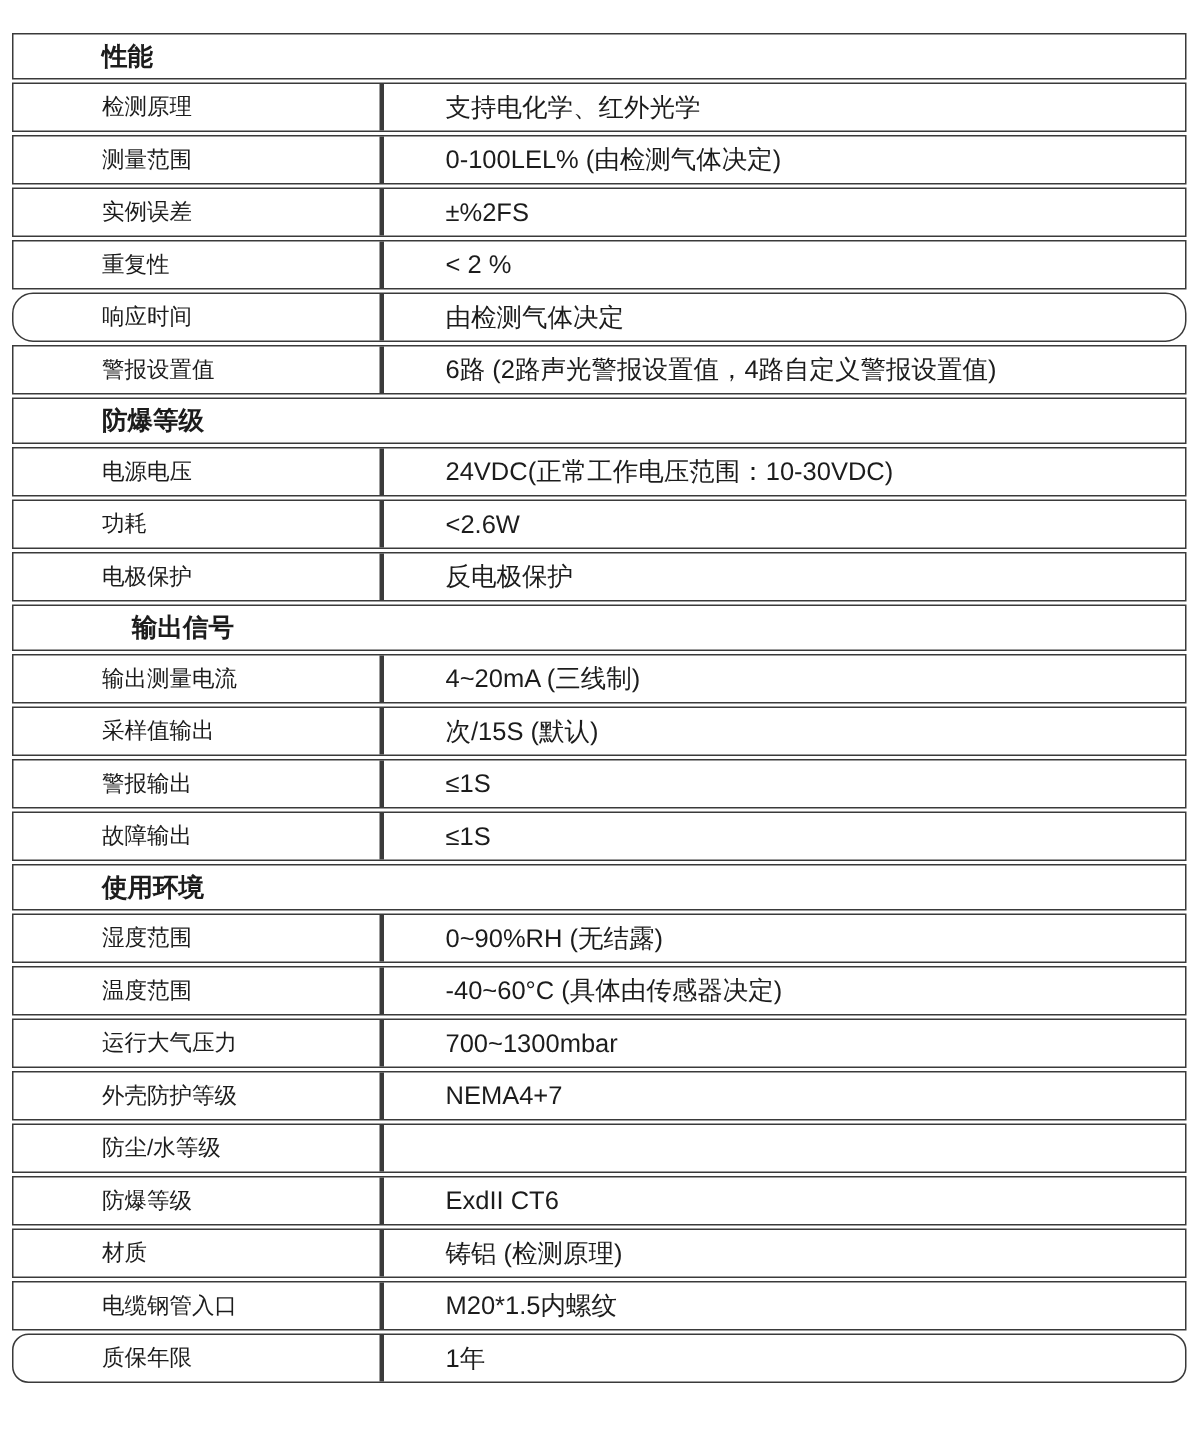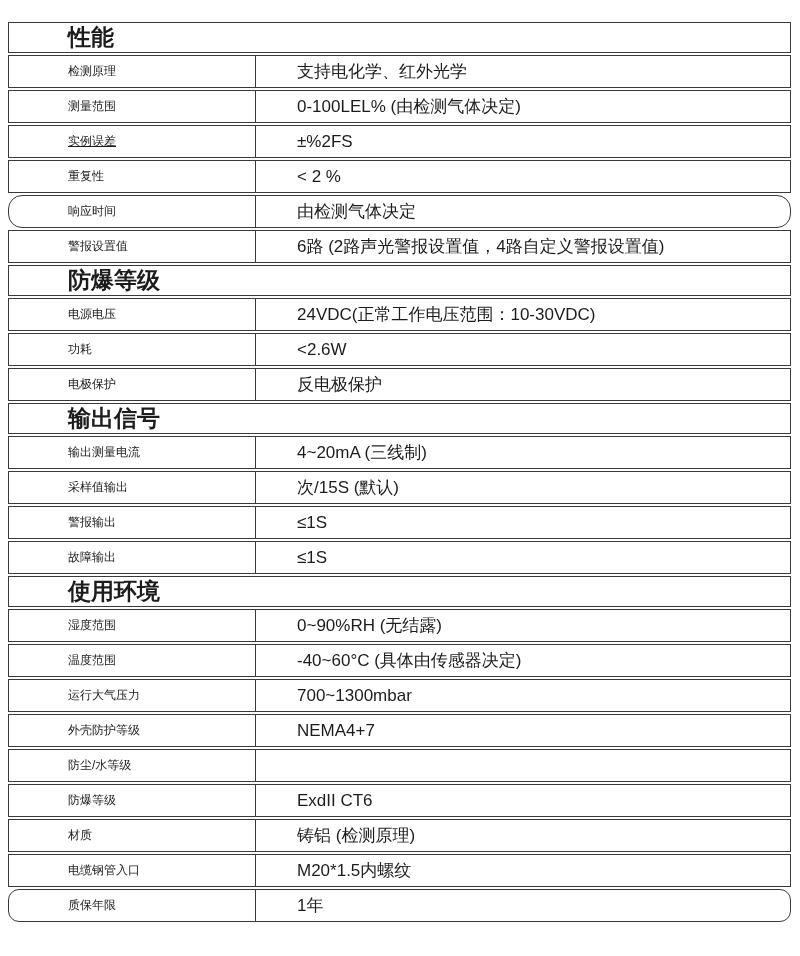--- a/index.html
+++ b/index.html
@@ -34,33 +34,33 @@
   .row.section-header-row {
     height: 31px;
   }
   .row.data-row {
     height: 33px;
   }
   .section-title {
     display: flex;
     align-items: center;
     padding-left: 59px;
-    font-size: 23px;
+    font-size: 17px;
     font-weight: bold;
     white-space: nowrap;
   }
   .cell-label {
     box-sizing: border-box;
     width: 247px;
     flex: 0 0 247px;
-    border-right: 1px solid #d946ef;
+    border-right: 3px solid #d946ef;
     display: flex;
     align-items: center;
     padding-left: 59px;
-    font-size: 12px;
+    font-size: 15px;
     white-space: nowrap;
     overflow: hidden;
   }
   .cell-value {
     flex: 1 1 auto;
     display: flex;
     align-items: center;
     padding-left: 41px;
     font-size: 17px;
     white-space: nowrap;
@@ -79,21 +79,21 @@
     <div class="cell-label" style="border-right-color: rgb(58, 58, 58);">检测原理</div>
     <div class="cell-value">支持电化学、红外光学</div>
   </div>
 
   <div class="row data-row" style="border-color: rgb(58, 58, 58);">
     <div class="cell-label" style="border-right-color: rgb(58, 58, 58);">测量范围</div>
     <div class="cell-value">0-100LEL% (由检测气体决定)</div>
   </div>
 
   <div class="row data-row" style="border-color: rgb(58, 58, 58);">
-    <div class="cell-label" style="border-right-color: rgb(58, 58, 58); text-decoration: underline;">实例误差</div>
+    <div class="cell-label" style="border-right-color: rgb(58, 58, 58);">实例误差</div>
     <div class="cell-value">±%2FS</div>
   </div>
 
   <div class="row data-row" style="border-color: rgb(58, 58, 58);">
     <div class="cell-label" style="border-right-color: rgb(58, 58, 58);">重复性</div>
     <div class="cell-value">&lt; 2 %</div>
   </div>
 
   <div class="row data-row" style="border-color: rgb(58, 58, 58); border-radius: 14px;">
     <div class="cell-label" style="border-right-color: rgb(58, 58, 58);">响应时间</div>
@@ -117,21 +117,21 @@
   <div class="row data-row" style="border-color: rgb(58, 58, 58);">
     <div class="cell-label" style="border-right-color: rgb(58, 58, 58);">功耗</div>
     <div class="cell-value">&lt;2.6W</div>
   </div>
 
   <div class="row data-row" style="border-color: rgb(58, 58, 58);">
     <div class="cell-label" style="border-right-color: rgb(58, 58, 58);">电极保护</div>
     <div class="cell-value">反电极保护</div>
   </div>
 
-  <div class="row section-header-row" style="border-color: rgb(58, 58, 58);">
+  <div class="row section-header-row" style="border-color: rgb(58, 58, 58); padding-left: 20px;">
     <div class="section-title">输出信号</div>
   </div>
 
   <div class="row data-row" style="border-color: rgb(58, 58, 58);">
     <div class="cell-label" style="border-right-color: rgb(58, 58, 58);">输出测量电流</div>
     <div class="cell-value">4~20mA (三线制)</div>
   </div>
 
   <div class="row data-row" style="border-color: rgb(58, 58, 58);">
     <div class="cell-label" style="border-right-color: rgb(58, 58, 58);">采样值输出</div>

